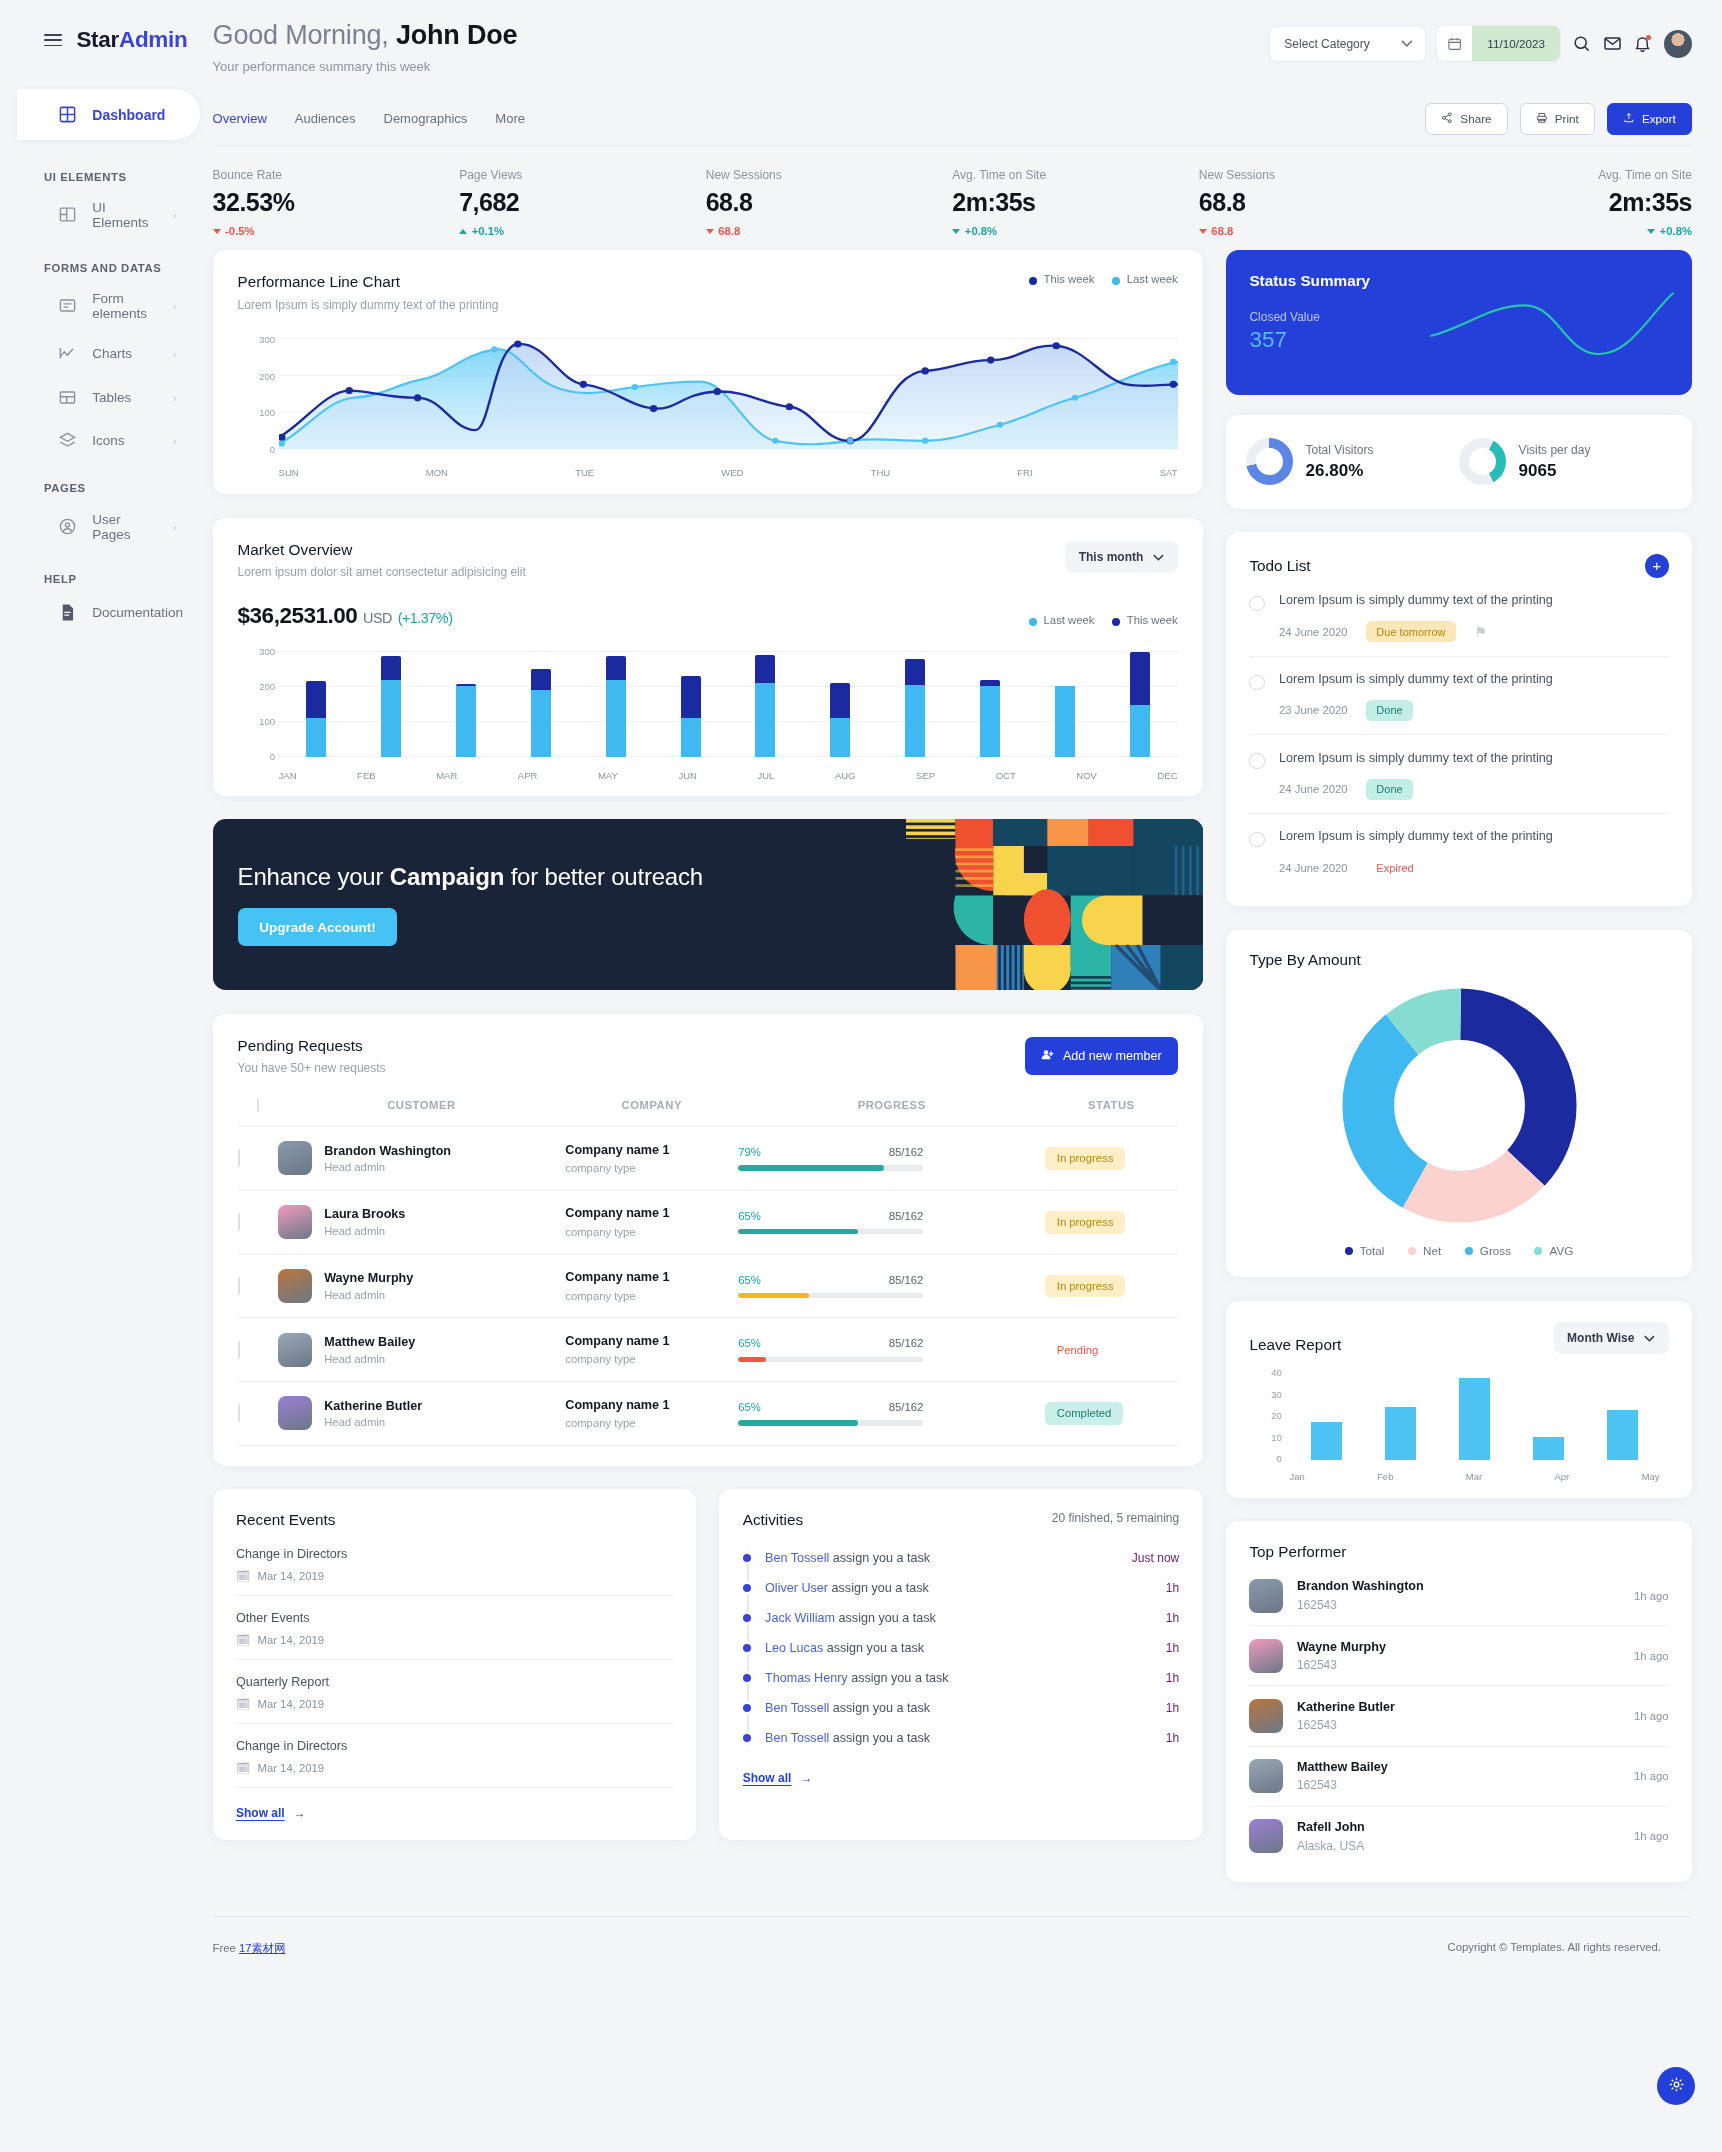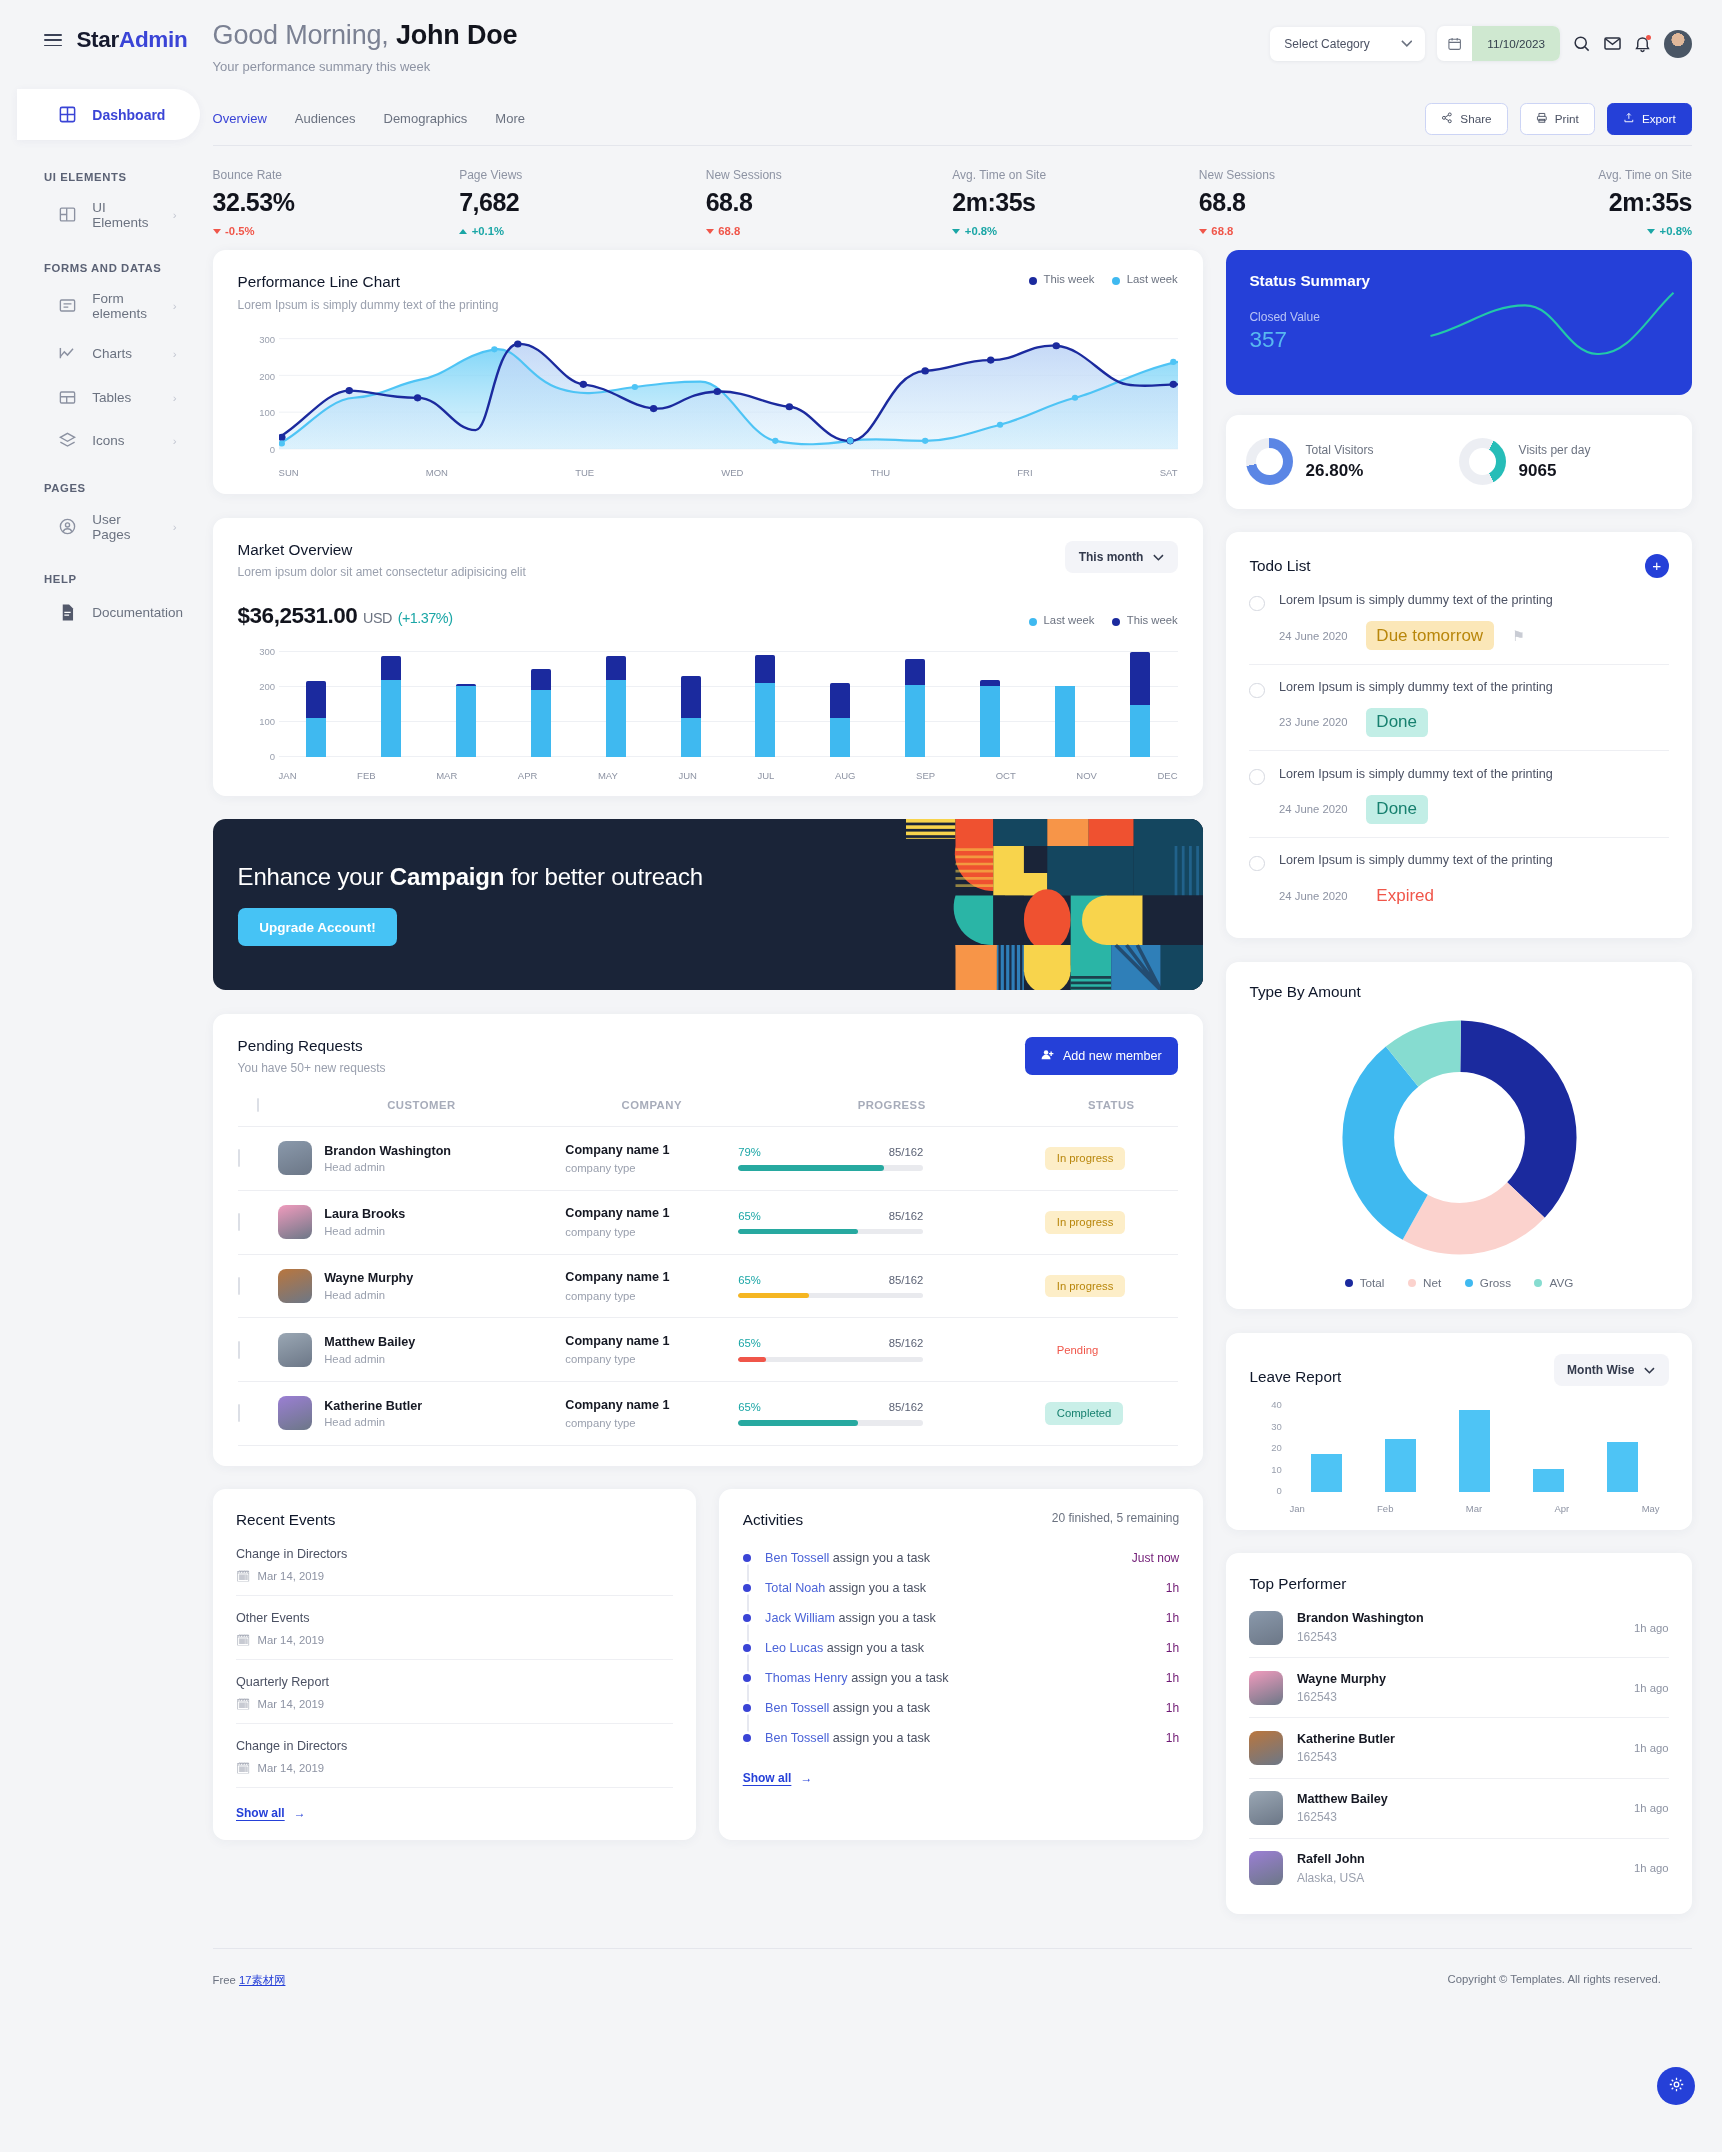--- a/index.html
+++ b/index.html
@@ -148,21 +148,21 @@
   .todo { padding:21.6px 23.4px 14.4px; }
   .todo-head { display:flex; justify-content:space-between; align-items:center; }
   .plus { width:24px;height:24px;border-radius:50%;background:#2540d8;color:#fff;font-size:15.3px;
           display:flex;align-items:center;justify-content:center; cursor:pointer; }
   .titem { padding:15.3px 0 13.5px; border-bottom:0.9px solid #eeeff3; display:flex; gap:14.4px; }
   .titem:last-child { border-bottom:0; }
   .circ { width:15.3px;height:15.3px;border-radius:50%;border:1.4px solid #d5d8e0; flex:0 0 15.3px; margin-top:2.7px; cursor:pointer; }
   .ttx { font-size:12.6px; color:#4b5163; }
   .tmeta { display:flex; align-items:center; gap:18px; margin-top:14px; }
   .tdate { font-size:11.3px; color:#8d93a3; }
-  .tbadge { font-size:17px; padding:4.5px 10.8px; border-radius:5.4px; }
+  .tbadge { font-size:11px; padding:4.5px 10.8px; border-radius:5.4px; }
 
   .don { padding:21.6px 23.4px 20px; }
   .donut { width:241px; height:241px; margin:16px auto 0; }
   .dleg { display:flex; justify-content:center; gap:23.4px; margin-top:18px; font-size:11.7px; color:#6b7280; }
   .dleg span { display:flex; align-items:center; gap:7.2px; }
 
   .lv { padding:21.6px 23.4px 16px; }
   .lv-head { display:flex; justify-content:space-between; align-items:flex-end; }
 
   .ev { padding:21.6px 23.4px 20px; }
@@ -907,21 +907,21 @@
               <div class="ac-cnt">20 finished, 5 remaining</div>
             </div>
             <div class="acl" id="acts">
                 <div class="acrow">
                   <span class="acdot"></span>
                   <span class="actx"><a href="#">Ben Tossell</a> assign you a task</span>
                   <span class="actm">Just now</span>
                 </div>
                 <div class="acrow">
                   <span class="acdot"></span>
-                  <span class="actx"><a href="#">Total Noah</a> assign you a task</span>
+                  <span class="actx"><a href="#">Oliver User</a> assign you a task</span>
                   <span class="actm">1h</span>
                 </div>
                 <div class="acrow">
                   <span class="acdot"></span>
                   <span class="actx"><a href="#">Jack William</a> assign you a task</span>
                   <span class="actm">1h</span>
                 </div>
                 <div class="acrow">
                   <span class="acdot"></span>
                   <span class="actx"><a href="#">Leo Lucas</a> assign you a task</span>

